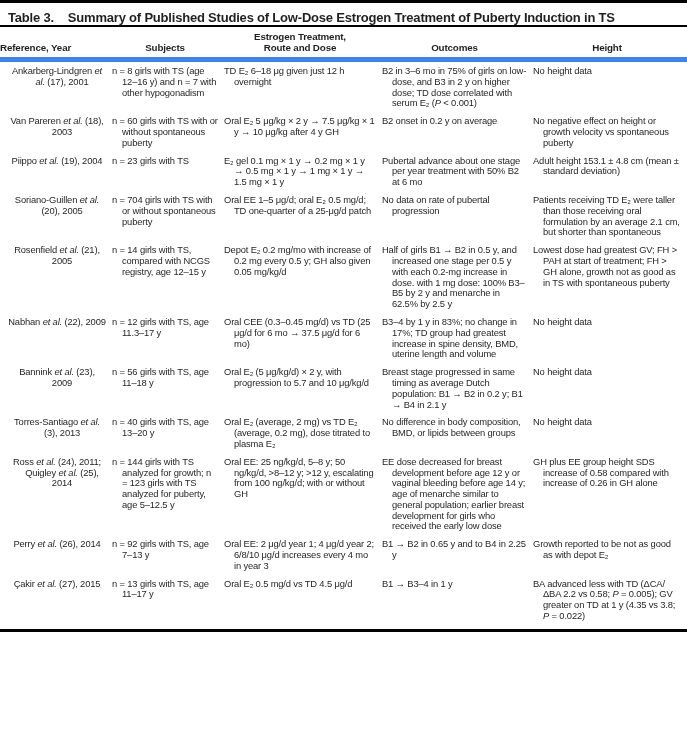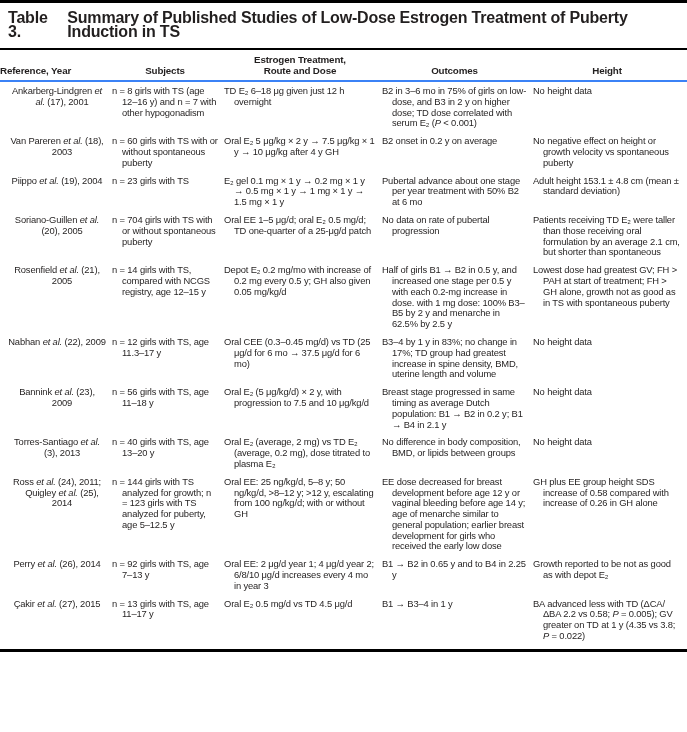--- a/index.html
+++ b/index.html
@@ -5,36 +5,36 @@
   html,body{margin:0;padding:0;background:#ffffff;}
   .page{
     width:687px;min-height:732px;box-sizing:border-box;background:#ffffff;
     font-family:"Liberation Sans","DejaVu Sans",sans-serif;
     color:#221f1f;font-size:9.4px;line-height:10.8px;letter-spacing:-0.15px;
     position:relative;
   }
   .rule-thick{height:3px;background:#000;}
   .rule-mid{height:2px;background:#000;}
   .caption{
-    display:flex;align-items:baseline;gap:8px;
-    padding:8px 8px 9px 8px;
-    font-size:16px;font-weight:bold;letter-spacing:-0.2px;line-height:14px;
+    display:flex;align-items:baseline;gap:14px;
+    padding:8px 8px 0 8px;
+    font-size:13px;font-weight:bold;letter-spacing:-0.2px;line-height:14px;
   }
   table.studies{
     width:687px;border-collapse:collapse;table-layout:fixed;
   }
   col.c1{width:112px}
   col.c2{width:112px}
   col.c3{width:158px}
   col.c4{width:151px}
   col.c5{width:154px}
   thead th{
     font-size:9.8px;font-weight:bold;vertical-align:bottom;
     padding:4px 6px 4px 0;text-align:center;white-space:pre-line;
-    border-bottom:2px solid #3b82f6;line-height:11px;letter-spacing:-0.15px;
+    border-bottom:5px solid #3b82f6;line-height:11px;letter-spacing:-0.15px;
   }
   thead th.left{text-align:left;}
   tbody td{
     vertical-align:top;padding:0 6px 7px 0;
   }
   tbody tr:first-child td{padding-top:4px;}
   tbody td.first{padding-left:8px;text-align:center;}
   .cell{padding-left:10px;text-indent:-10px;}
   .cell i{font-style:italic;}
   .bottom-rule{height:3px;background:#000;}
@@ -172,21 +172,21 @@
           </td>
   </tr>
         <tr>
     <td class="first">
             <div class="cell">Bannink <i>et al.</i> (23), 2009</div>
           </td>
     <td>
             <div class="cell">n = 56 girls with TS, age 11–18 y</div>
           </td>
     <td>
-            <div class="cell">Oral E₂ (5 μg/kg/d) × 2 y, with progression to 7.5 and 10 μg/kg/d</div>
+            <div class="cell">Oral E₂ (5 μg/kg/d) × 2 y, with progression to 5.7 and 10 μg/kg/d</div>
           </td>
     <td>
             <div class="cell">Breast stage progressed in same timing as average Dutch population: B1 → B2 in 0.2 y; B1 → B4 in 2.1 y</div>
           </td>
     <td>
             <div class="cell">No height data</div>
           </td>
   </tr>
         <tr>
     <td class="first">

